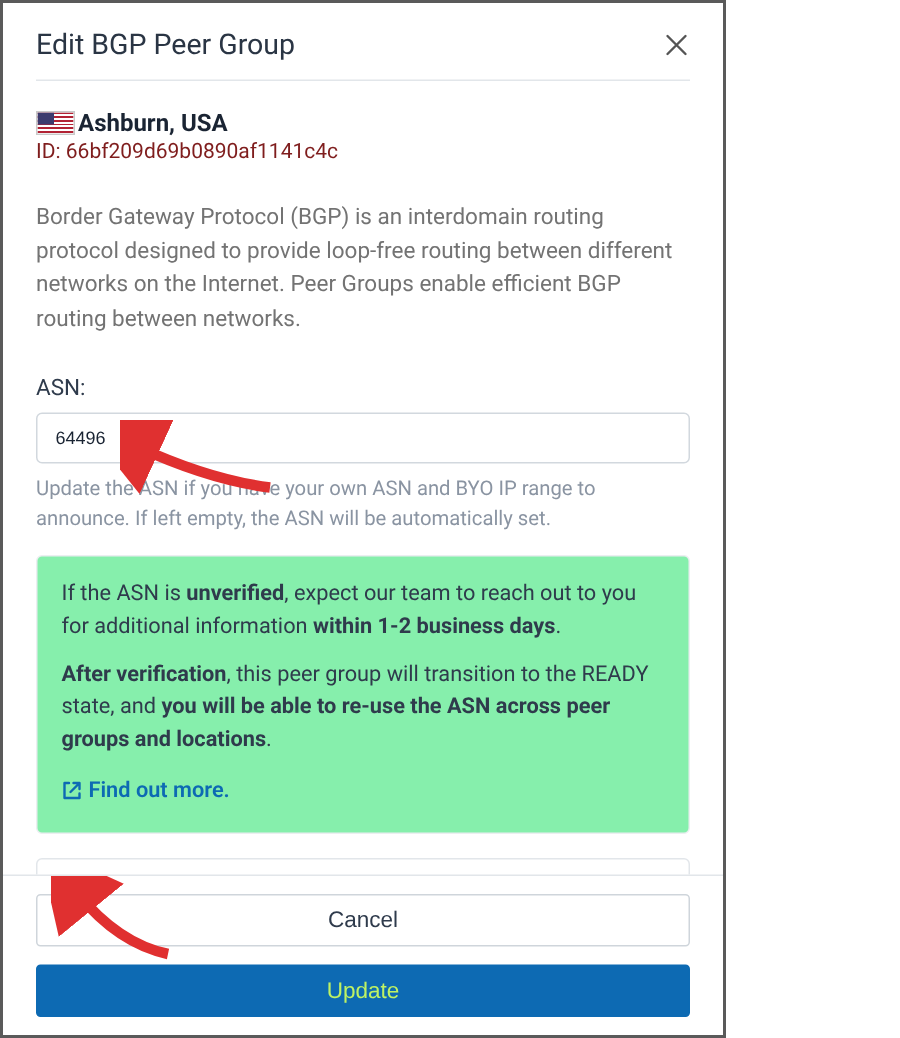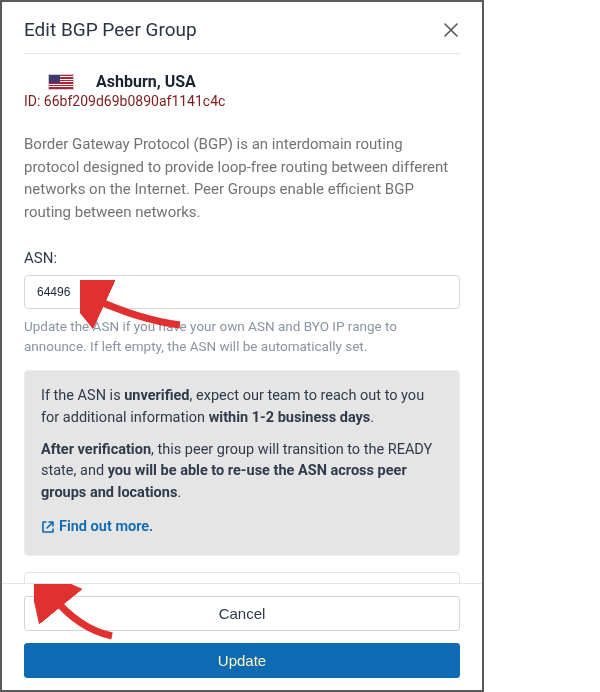--- a/index.html
+++ b/index.html
@@ -40,21 +40,21 @@
     border: none;
     border-top: 1px solid #e2e6ea;
     margin: 0 22px;
   }
   .modal-body {
     padding: 18px 22px 0 22px;
     flex: 1;
     overflow: hidden;
   }
   .loc-row {
-    display: flex; align-items: center; gap: 22px; margin-left: 24px;
+    display: flex; align-items: center; gap: 2px;
   }
   .flag {
     width: 26px; height: 16px;
     border: 1px solid #c9c9c9;
     position: relative;
     overflow: hidden;
     flex-shrink: 0;
   }
   .flag .stripes {
     position: absolute; inset: 0;
@@ -101,21 +101,21 @@
     outline: none;
   }
   .helper {
     margin-top: 8px;
     font-size: 13.5px;
     color: #8a94a2;
     line-height: 1.45;
   }
   .info-box {
     margin-top: 14px;
-    background: #e5e5e5;
+    background: #86efac;
     border: 1px solid #eceef1;
     border-radius: 4px;
     padding: 14px 16px 14px 16px;
     font-size: 14.5px;
     color: #2f3b4c;
     line-height: 1.5;
   }
   .info-box p { margin: 0 0 10px 0; }
   .info-box p:last-of-type { margin-bottom: 12px; }
   .link {
@@ -172,21 +172,21 @@
     cursor: pointer;
     border: 1px solid transparent;
   }
   .btn-secondary {
     background: #fff;
     border-color: #cfd5db;
     color: #2f3b4c;
   }
   .btn-primary {
     background: #0d6ab3;
-    color: #fef9c3;
+    color: #bef264;
     border-color: #0d6ab3;
     font-weight: 500;
   }
   
   .arrow {
     position: absolute;
     pointer-events: none;
   }
 </style>
 </head>

